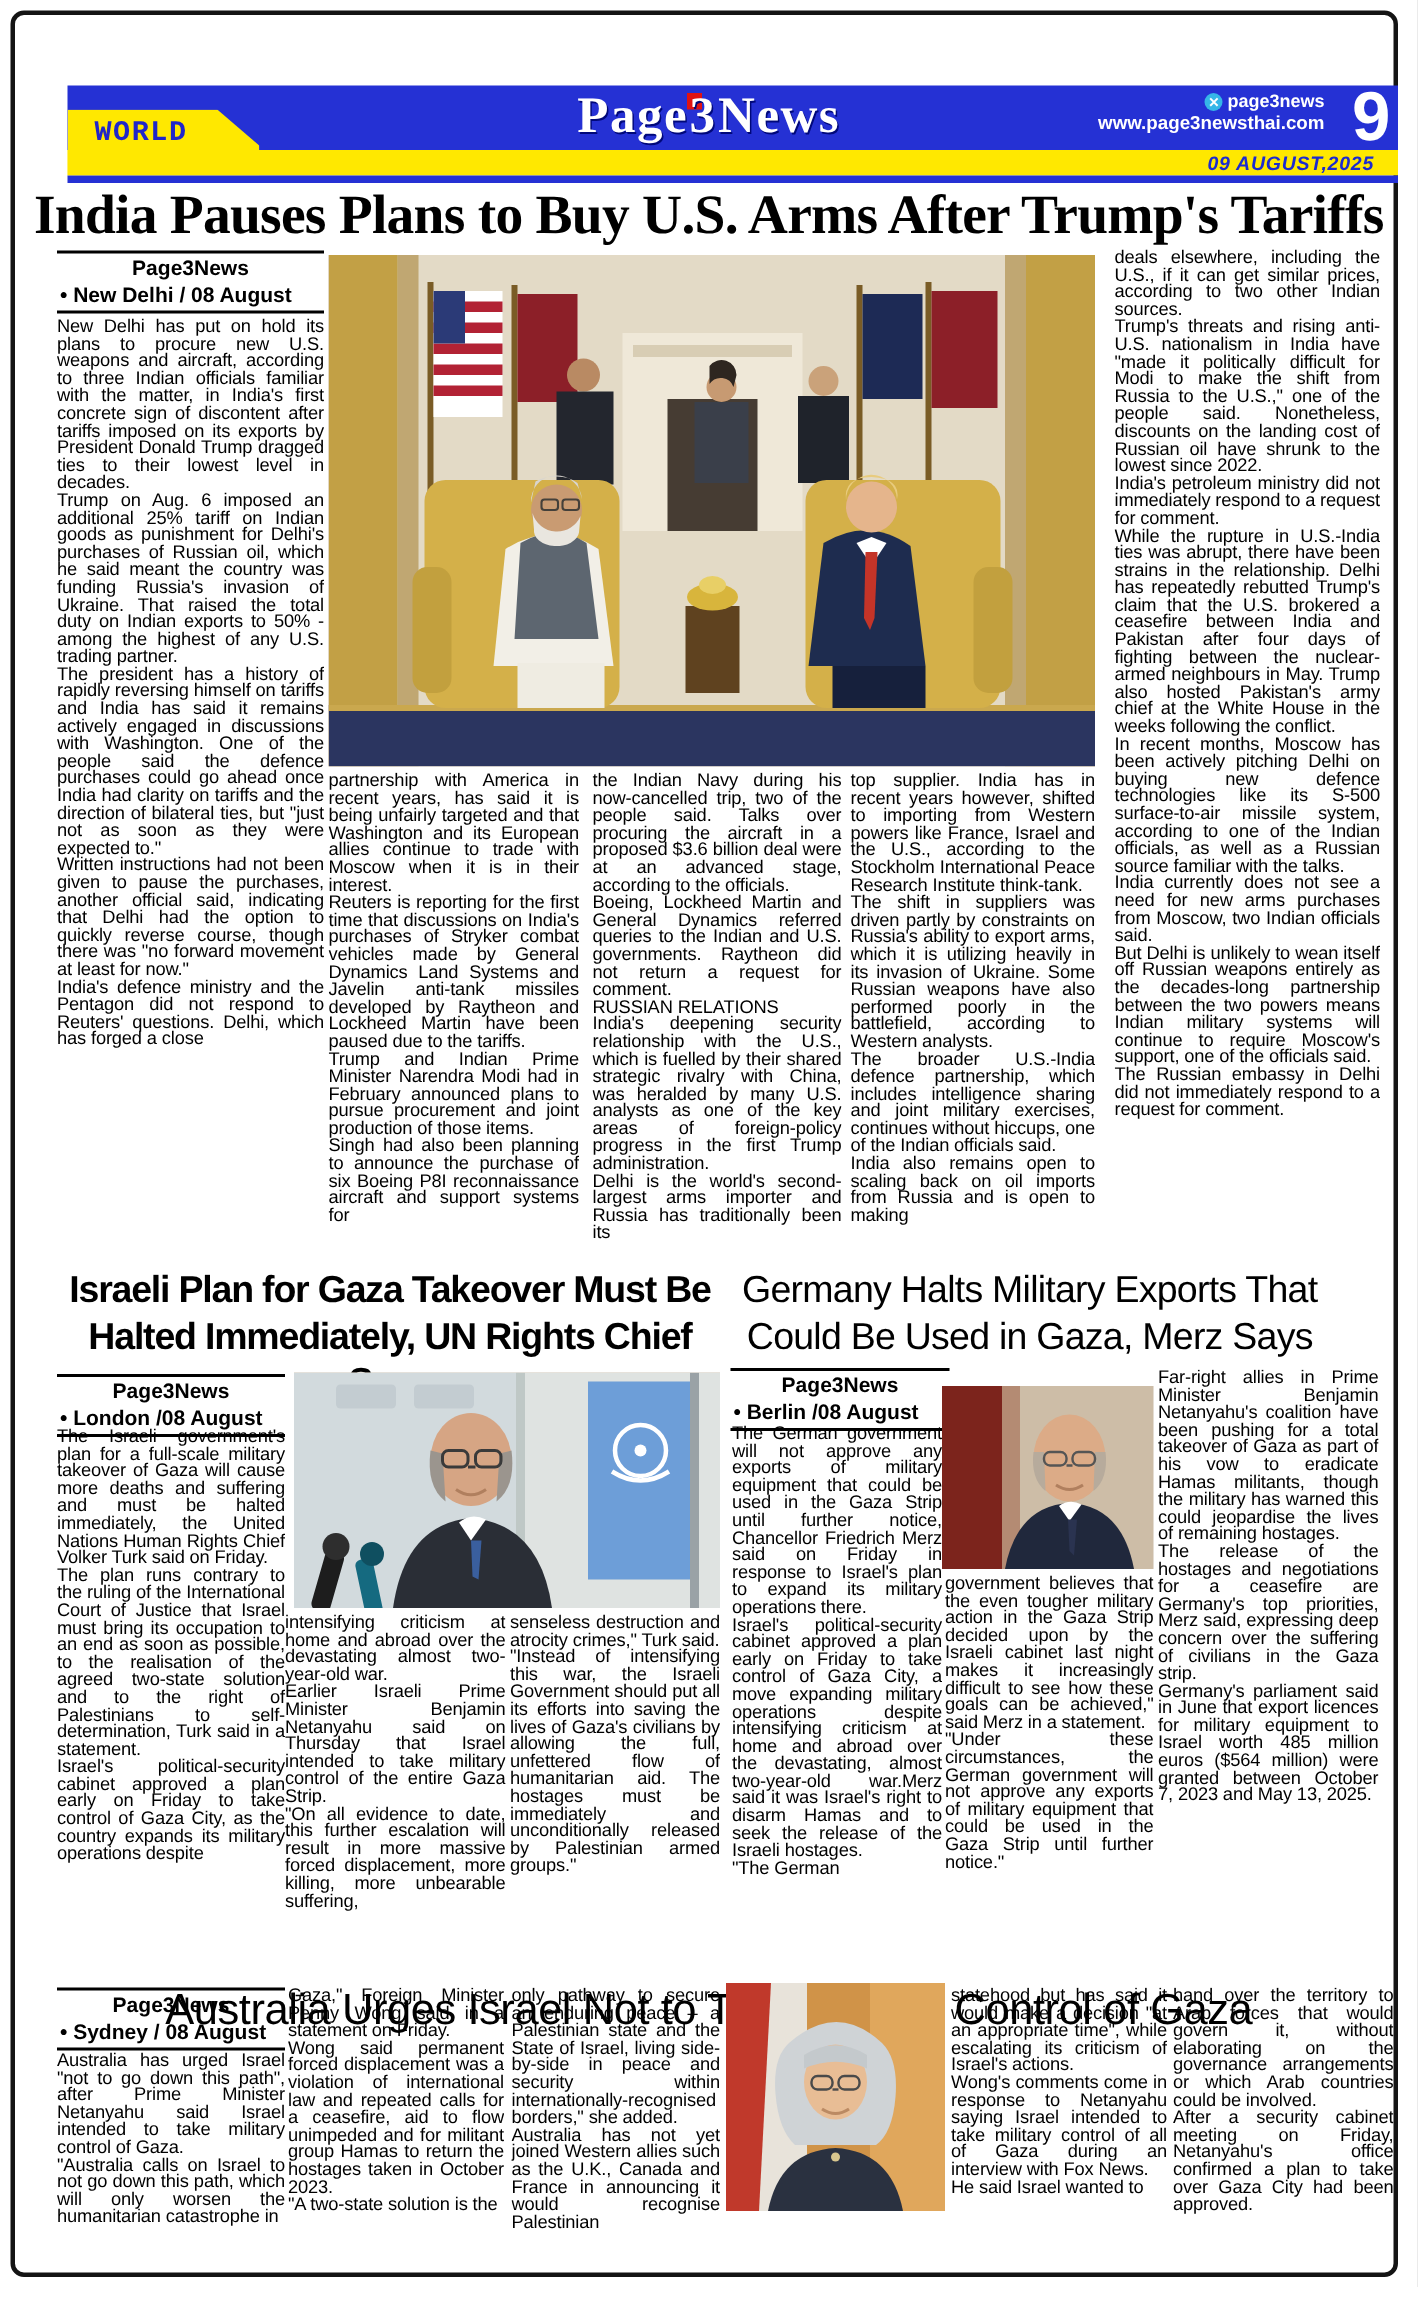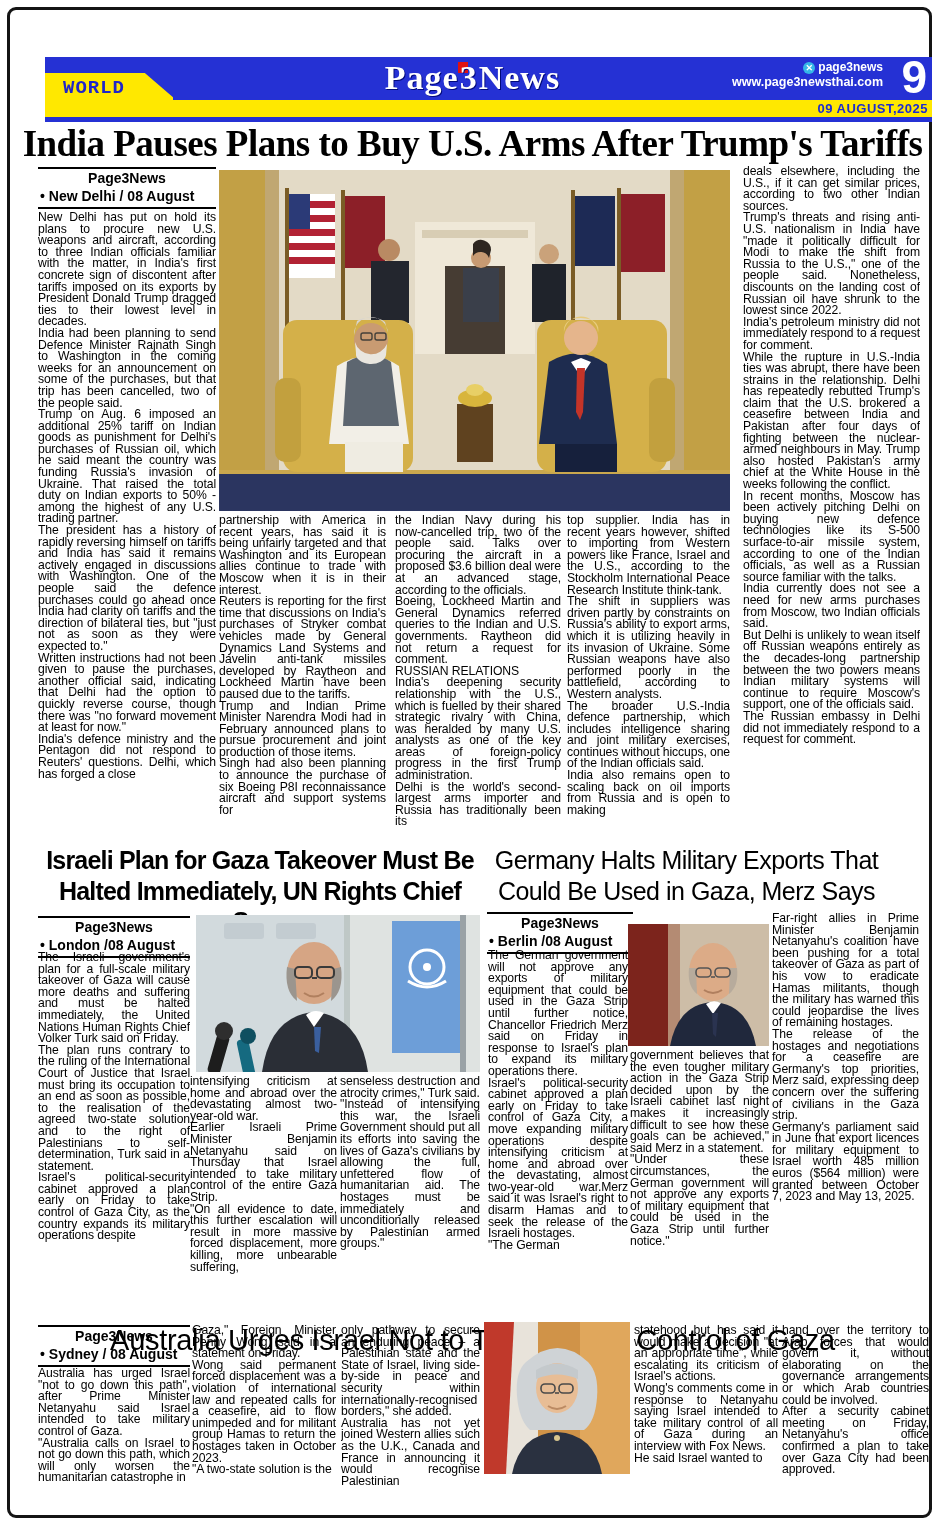--- a/index.html
+++ b/index.html
@@ -21,21 +21,21 @@
               text-shadow:1px 1px 0 #00087a; letter-spacing:1px; }
   .masthead .d3 { position:relative; padding:0 1px; }
   .masthead .d3::before { content:''; position:absolute; left:-1px; top:3px; width:10px; height:11px; background:#e01212; z-index:0; }
   .masthead .d3 b { position:relative; z-index:1; font-weight:bold; }
   .hdr-right { position:absolute; right:62px; top:60px; text-align:right; color:#fff; line-height:15px; }
   .hdr-right .soc { font-size:12px; font-weight:bold; }
   .soc-icon { display:inline-block; width:12px; height:12px; border-radius:50%; background:#35b6e8;
               color:#fff; font-size:9px; line-height:12px; text-align:center; vertical-align:middle; margin-right:3px; }
   .hdr-right .web { font-size:12.5px; font-weight:bold; }
   .page-num { position:absolute; right:18px; top:53px; color:#fff; font-weight:bold; font-size:46px; line-height:48px; }
-  .date-strip .date { float:right; margin-right:4px; color:#1c2bd0; font-weight:bold; font-size:13px; line-height:17px; letter-spacing:0.5px; }
+  .date-strip .date { float:right; margin-right:16px; color:#1c2bd0; font-weight:bold; font-size:13px; line-height:17px; letter-spacing:0.5px;font-style:italic; }
 
   
   .h1-india { position:absolute; left:0; top:122px; width:945px; text-align:center;
               font-family:Liberation Serif, serif; font-weight:bold; font-size:37px; letter-spacing:-0.5px; }
   .h2 { position:absolute; text-align:center; line-height:1.22; }
   .h2-israel  { left:36px;  top:845px; width:448px; font-size:25px; font-weight:bold; letter-spacing:-0.8px; }
   .h2-germany { left:463px; top:845px; width:447px; font-size:25px; font-weight:400; letter-spacing:-0.5px; }
   .h2-aus     { left:0;     top:1292px; width:945px; font-size:29px; font-weight:normal; letter-spacing:-0.3px;margin-top:31px; }
 
   
@@ -133,21 +133,20 @@
       <path d="M352 192 l10 -4 l10 4 l-8 12 h-4 z" fill="#ffffff"></path>
       <path d="M358 198 h8 l-2 44 l-3 8 l-4 -8 z" fill="#c43428"></path>
       <circle cx="362" cy="168" r="17" fill="#e5b58c"></circle>
       <path d="M345 164 a17 17 0 0 1 34 -1 q3 -14 -17 -15 q-19 0 -17 16 z" fill="#e8cb7e"></path>
       <rect x="336" y="274" width="62" height="28" fill="#16203c"></rect>
     </svg>
   </div>
 
   <div class="col" style="left:38px;  top:212px; width:178px; height:633px;">
       <p>New Delhi has put on hold its plans to procure new U.S. weapons and aircraft, according to three Indian officials familiar with the matter, in India's first concrete sign of discontent after tariffs imposed on its exports by President Donald Trump dragged ties to their lowest level in decades.</p>
-      <p>India had been planning to send Defence Minister Rajnath Singh to Washington in the coming weeks for an announcement on some of the purchases, but that trip has been cancelled, two of the people said.</p>
       <p>Trump on Aug. 6 imposed an additional 25% tariff on Indian goods as punishment for Delhi's purchases of Russian oil, which he said meant the country was funding Russia's invasion of Ukraine. That raised the total duty on Indian exports to 50% - among the highest of any U.S. trading partner.</p>
       <p>The president has a history of rapidly reversing himself on tariffs and India has said it remains actively engaged in discussions with Washington. One of the people said the defence purchases could go ahead once India had clarity on tariffs and the direction of bilateral ties, but "just not as soon as they were expected to."</p>
       <p>Written instructions had not been given to pause the purchases, another official said, indicating that Delhi had the option to quickly reverse course, though there was "no forward movement at least for now."</p>
       <p>India's defence ministry and the Pentagon did not respond to Reuters' questions. Delhi, which has forged a close</p>
     </div>
   <div class="col" style="left:219px; top:515px; width:167px; height:331px;">
       <p>partnership with America in recent years, has said it is being unfairly targeted and that Washington and its European allies continue to trade with Moscow when it is in their interest.</p>
       <p>Reuters is reporting for the first time that discussions on India's purchases of Stryker combat vehicles made by General Dynamics Land Systems and Javelin anti-tank missiles developed by Raytheon and Lockheed Martin have been paused due to the tariffs.</p>
       <p>Trump and Indian Prime Minister Narendra Modi had in February announced plans to pursue procurement and joint production of those items.</p>
       <p>Singh had also been planning to announce the purchase of six Boeing P8I reconnaissance aircraft and support systems for</p>

